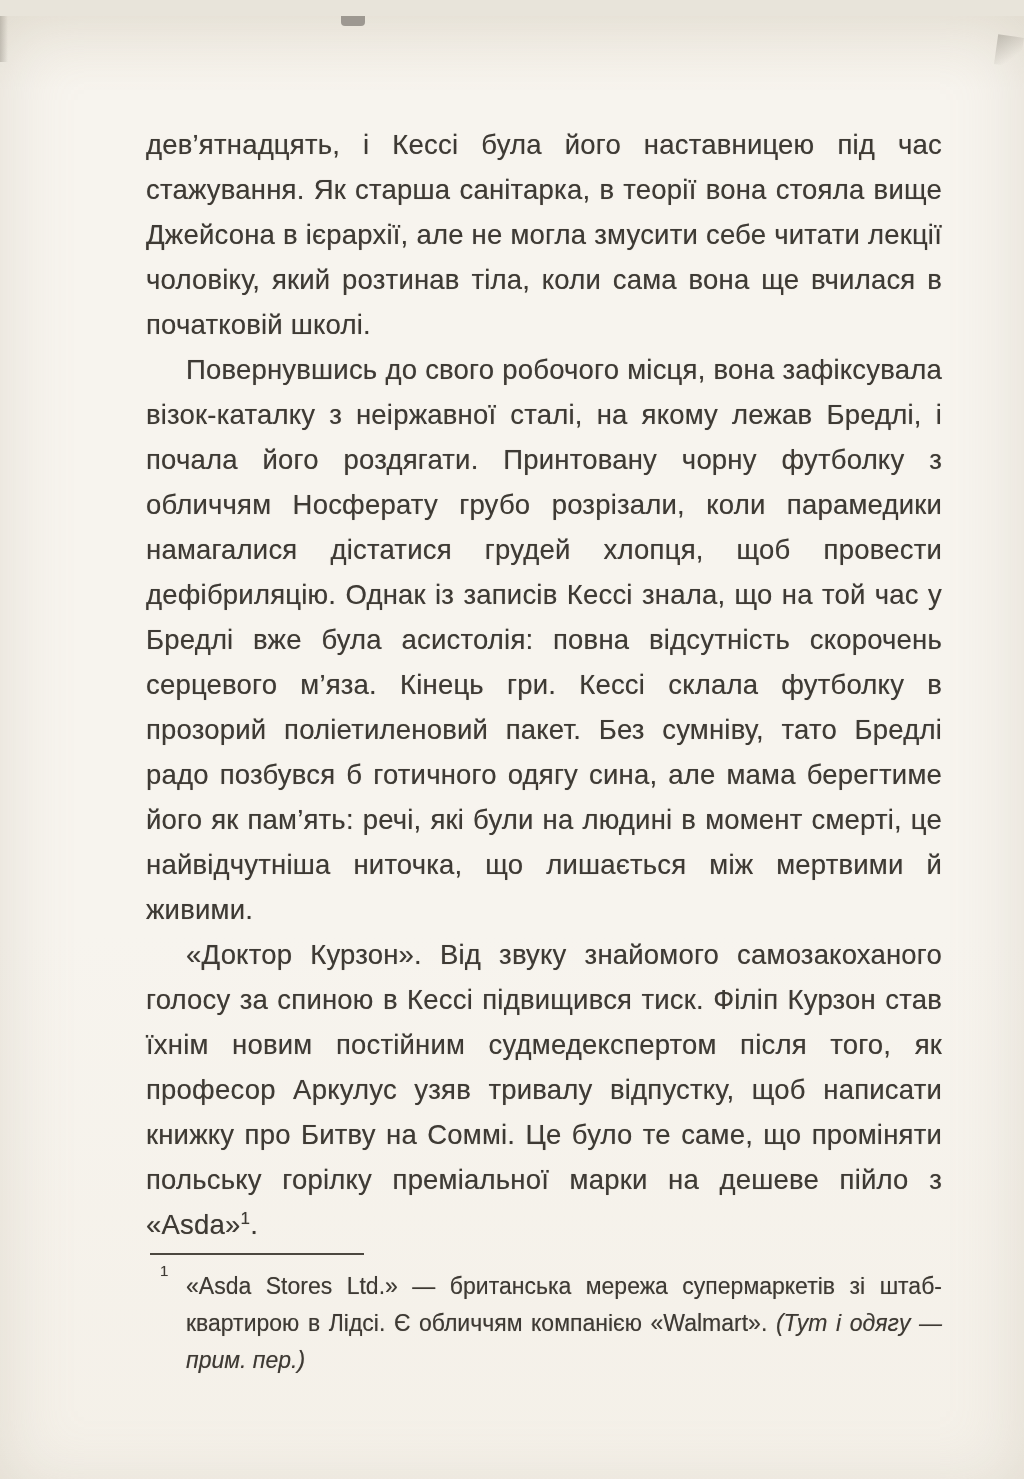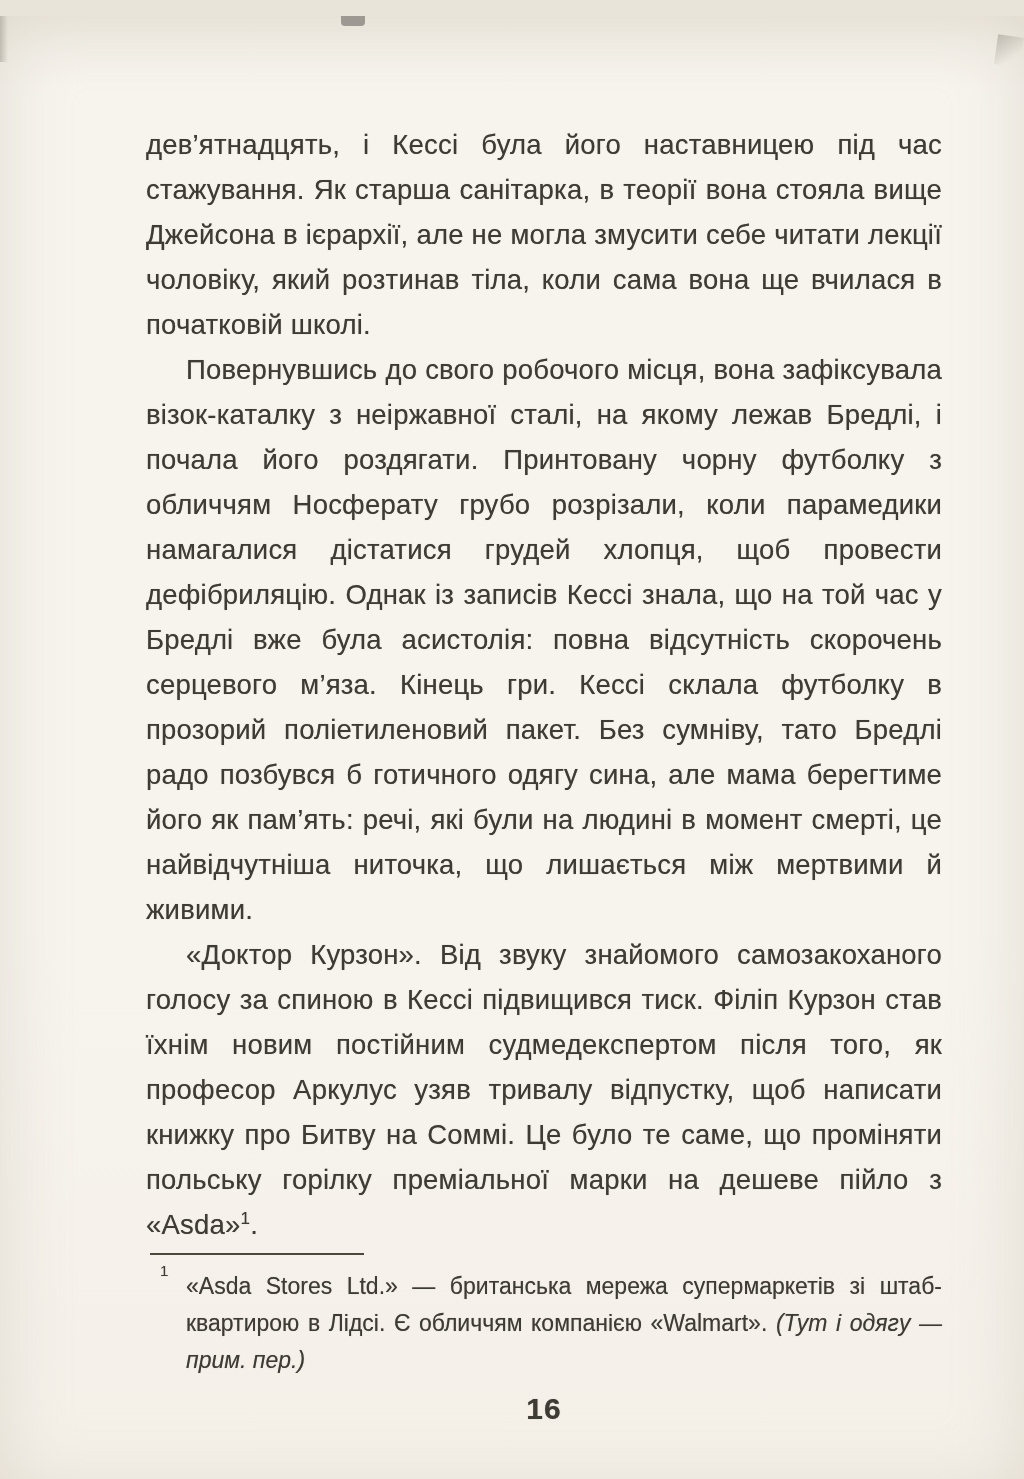--- a/index.html
+++ b/index.html
@@ -129,15 +129,14 @@
       <p class="para indent"><span>«Доктор Курзон». Від звуку знайомого самозакоханого голосу за спиною в Кессі підвищився тиск. Філіп Курзон став їхнім новим постійним судмедекспертом після того, як професор Аркулус узяв тривалу відпустку, щоб написати книжку про Битву на Соммі. Це було те саме, що проміняти польську горілку преміальної марки на дешеве пійло з «Asda»</span><sup>1</sup><span>.</span></p>
     </div>
 
   <div class="footnote-rule"></div>
 
   <div class="footnote">
     <span class="footnote-marker">1</span>
     <div class="footnote-body"><span>«Asda Stores Ltd.» — британська мережа супермаркетів зі штаб-квартирою в Лідсі. Є обличчям компанією «Walmart». </span><em>(Тут і одягу — прим. пер.)</em></div>
   </div>
 
-  <div class="page-number">16</div>
 
 </div>
 
 </body></html>

